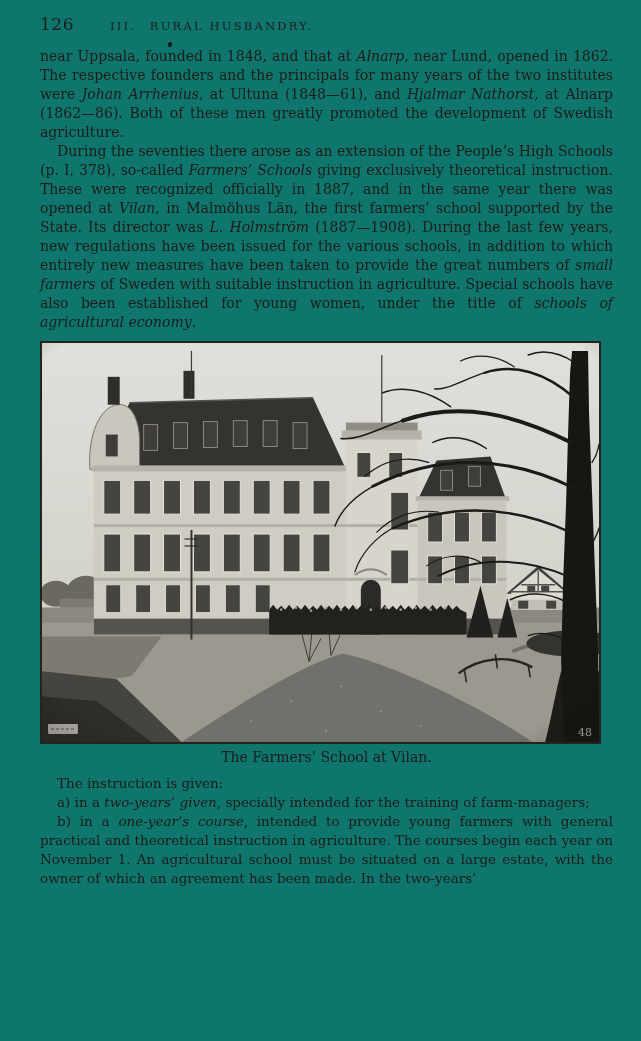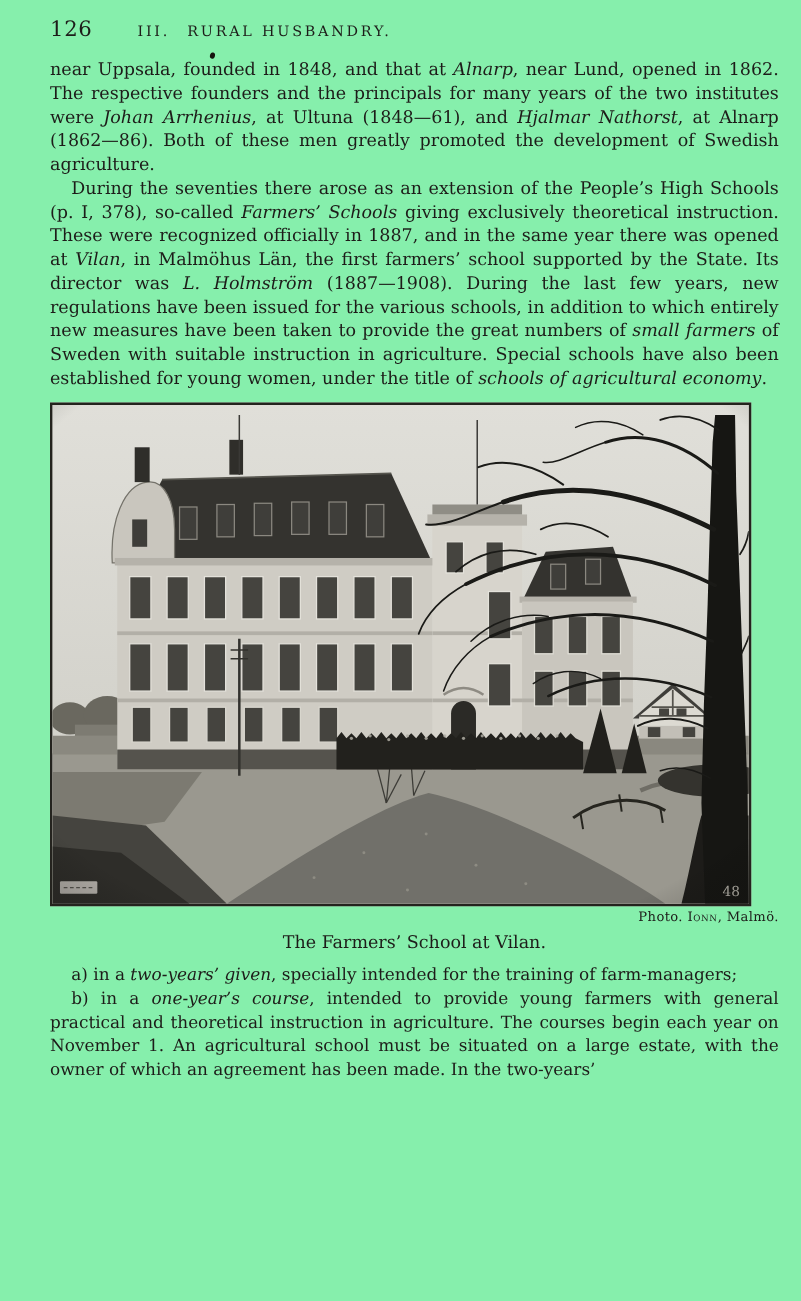--- a/index.html
+++ b/index.html
@@ -1,24 +1,24 @@
 <!DOCTYPE html>
 <html><head>
 <meta charset="utf-8">
 <style>
   html,body{margin:0;padding:0;}
   body{background:#fcfbf7;width:641px;height:1041px;overflow:hidden;}
   .page{
     position:relative;
     width:641px;height:1041px;
     box-sizing:border-box;
-    background:#86efac;
+    background:#0f766e;
     color:#1d1c19;
     font-family:"DejaVu Serif", serif;
-    padding:14px 18px 0 40px;
+    padding:14px 28px 0 40px;
   }
   .runhead{
     display:grid;
     grid-template-columns:70px 1fr 70px;
     align-items:baseline;
     margin-bottom:13px;
   }
   .pagenum{font-size:17px;letter-spacing:.5px;}
   .htitle{
     font-size:11.5px;
@@ -320,23 +320,23 @@
         <g>
           <rect x="6" y="383" width="30" height="10" fill="#c9c6be" opacity="0.85" rx="1"></rect>
           <line x1="9" y1="388" x2="33" y2="388" stroke="#55534d" stroke-width="1" stroke-dasharray="3,2"></line>
         </g>
 
         <text x="538" y="395" font-size="11" fill="#b5b2a9" font-family="DejaVu Serif, serif">48</text>
 
         <rect x="0" y="0" width="559" height="401" fill="url(#vig)"></rect>
       </svg>
     </div>
-    <div class="credit"><span>Photo. </span><span class="run-sc">Ionn</span><span>, Malmö.</span></div>
     <figcaption>The Farmers’ School at Vilan.</figcaption>
   </figure>
 
 
   <div class="instr">
+    <p class="lead-line"><span>The instruction is given:</span></p>
     <p class="item"><span>a) in a </span><span class="run-i">two-years’ given</span><span>, specially intended for the training of farm-managers;</span></p>
     <p class="item"><span>b) in a </span><span class="run-i">one-year’s course</span><span>, intended to provide young farmers with general practical and theoretical instruction in agriculture. The courses begin each year on November 1. An agricultural school must be situated on a large estate, with the owner of which an agreement has been made. In the two-years’</span></p>
   </div>
 
 </div>
 
 </body></html>

